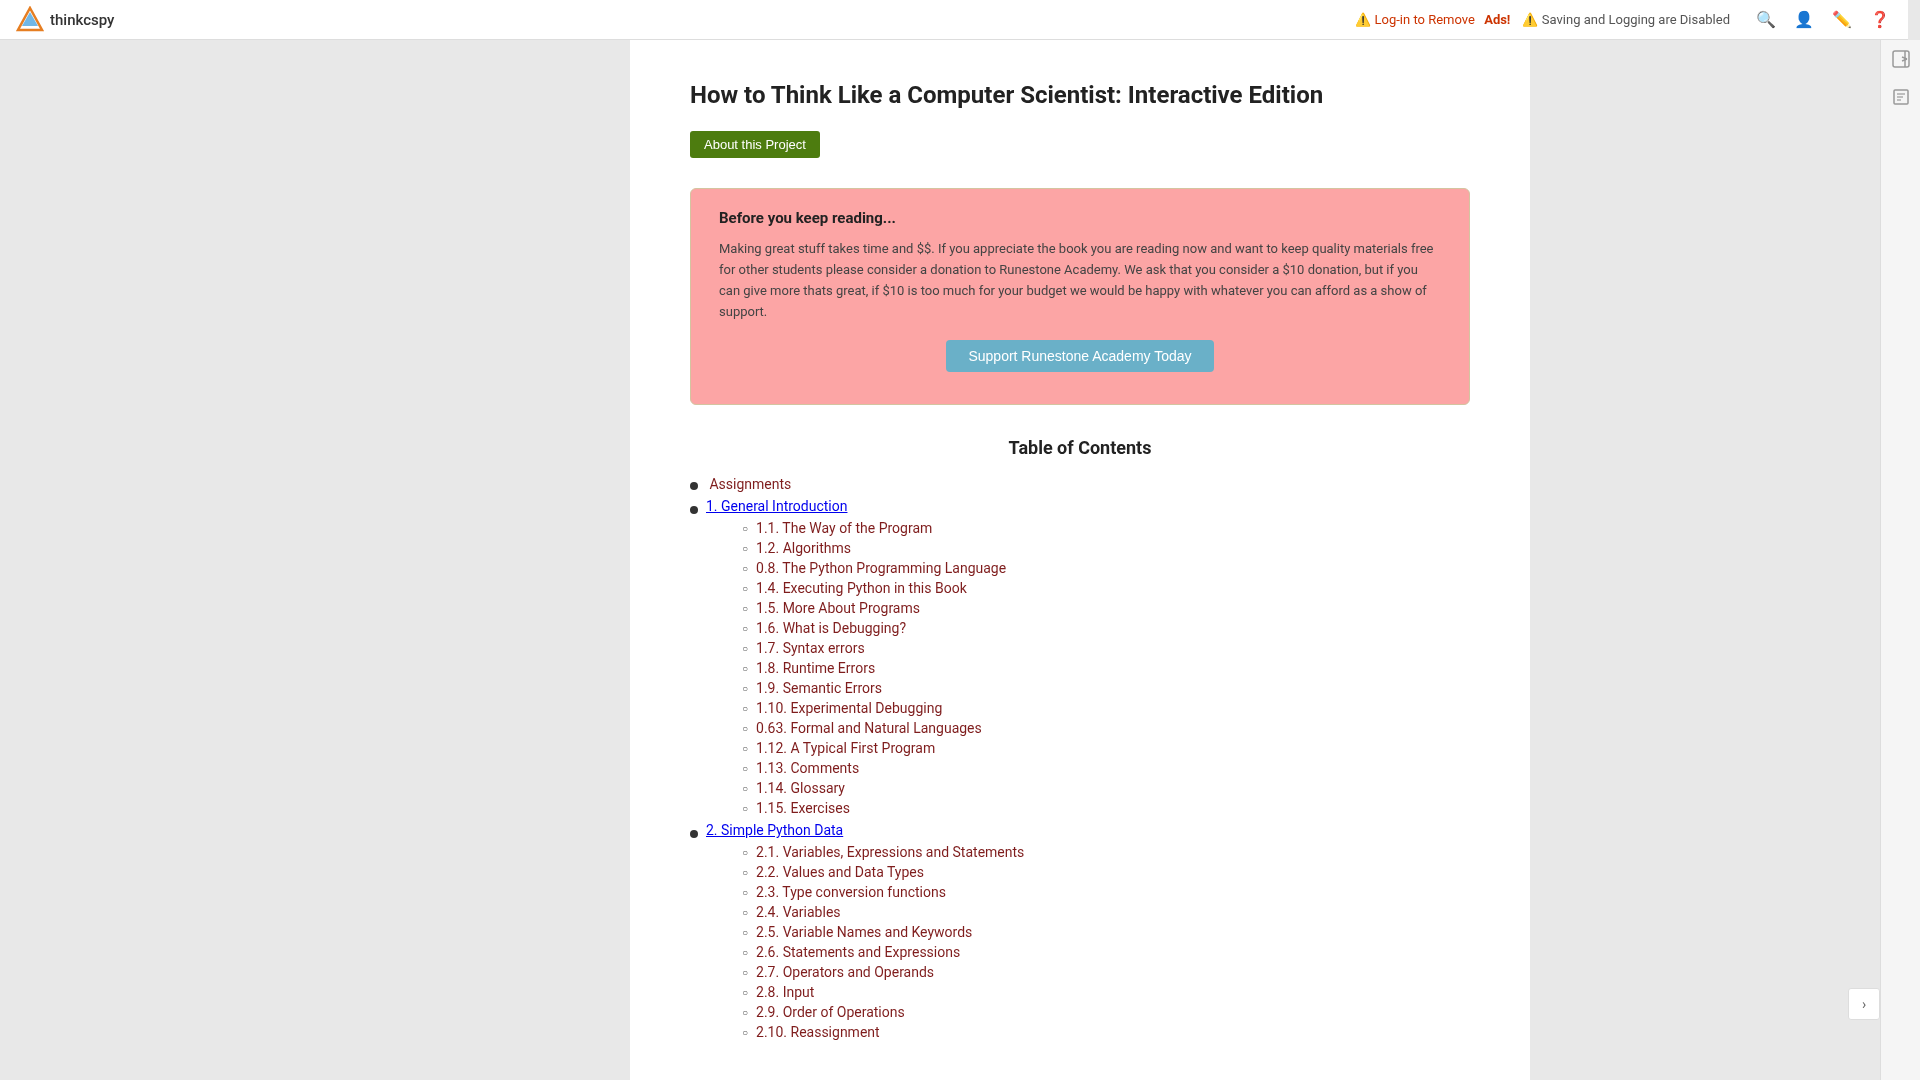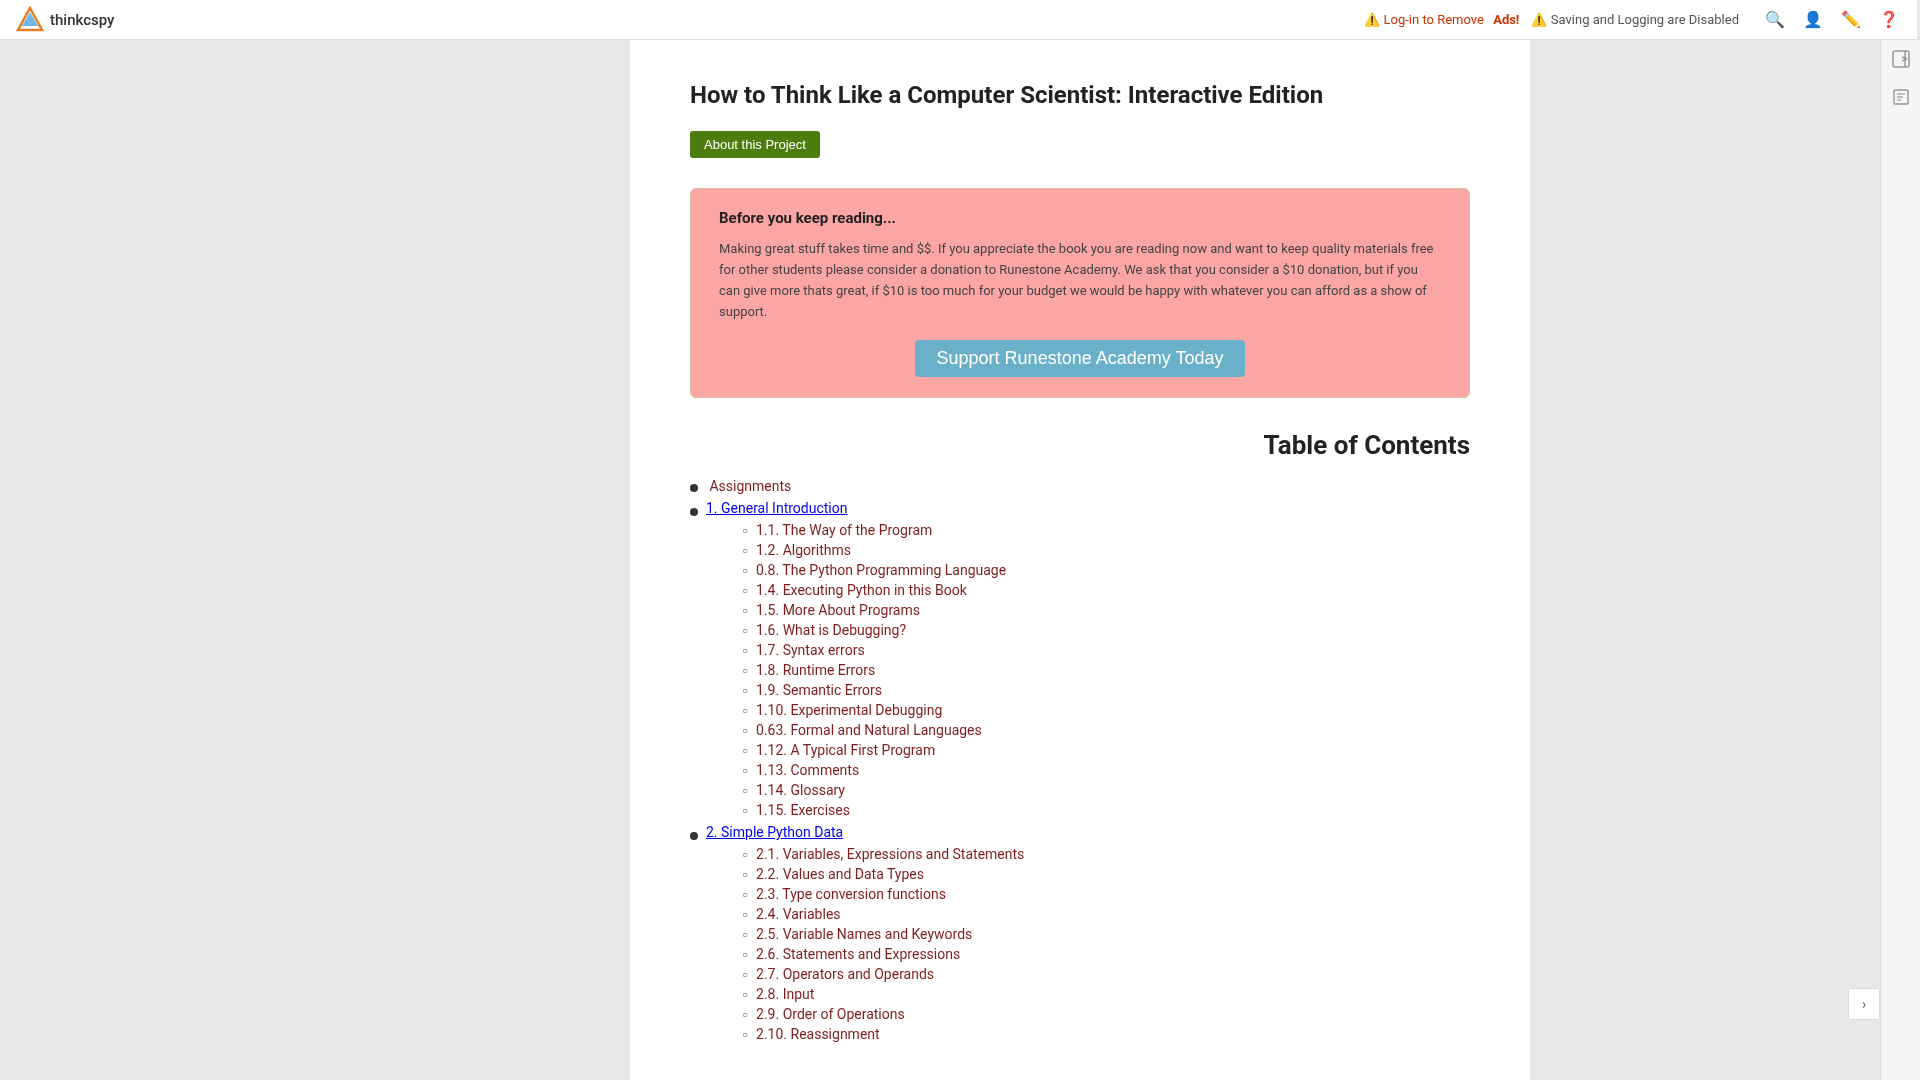--- a/index.html
+++ b/index.html
@@ -9,21 +9,21 @@
       width: 1920px;
       min-height: 1080px;
       overflow-x: hidden;
     }
 
     
     .navbar {
       position: fixed;
       top: 0;
       left: 0;
-      right: 3px;
+      right: 12px;
       height: 40px;
       background: #fff;
       border-bottom: 1px solid #ddd;
       display: flex;
       align-items: center;
       padding: 0 16px;
       z-index: 100;
       gap: 8px;
     }
     .navbar-brand {
@@ -160,38 +160,38 @@
       margin-bottom: 12px;
     }
     .donation-box p {
       font-size: 13px;
       color: #444;
       line-height: 1.6;
       margin-bottom: 18px;
     }
     .donation-box .support-btn {
       display: block;
-      margin: 0 auto;
+      margin: 12px auto;
       background: #6ab0c8;
       color: #fff;
       border: none;
       padding: 8px 22px;
-      font-size: 18px;
+      font-size: 14px;
       border-radius: 4px;
       cursor: pointer;
       width: fit-content;
     }
 
     
     .toc-title {
-      font-size: 26px;
+      font-size: 18px;
       font-weight: 700;
       color: #222;
       margin-bottom: 18px;
-      text-align: right;
+      text-align: center;
     }
 
     .toc-list {
       list-style: none;
       padding-left: 0;
     }
     .toc-list > li {
       margin-bottom: 6px;
       font-size: 14px;
     }

